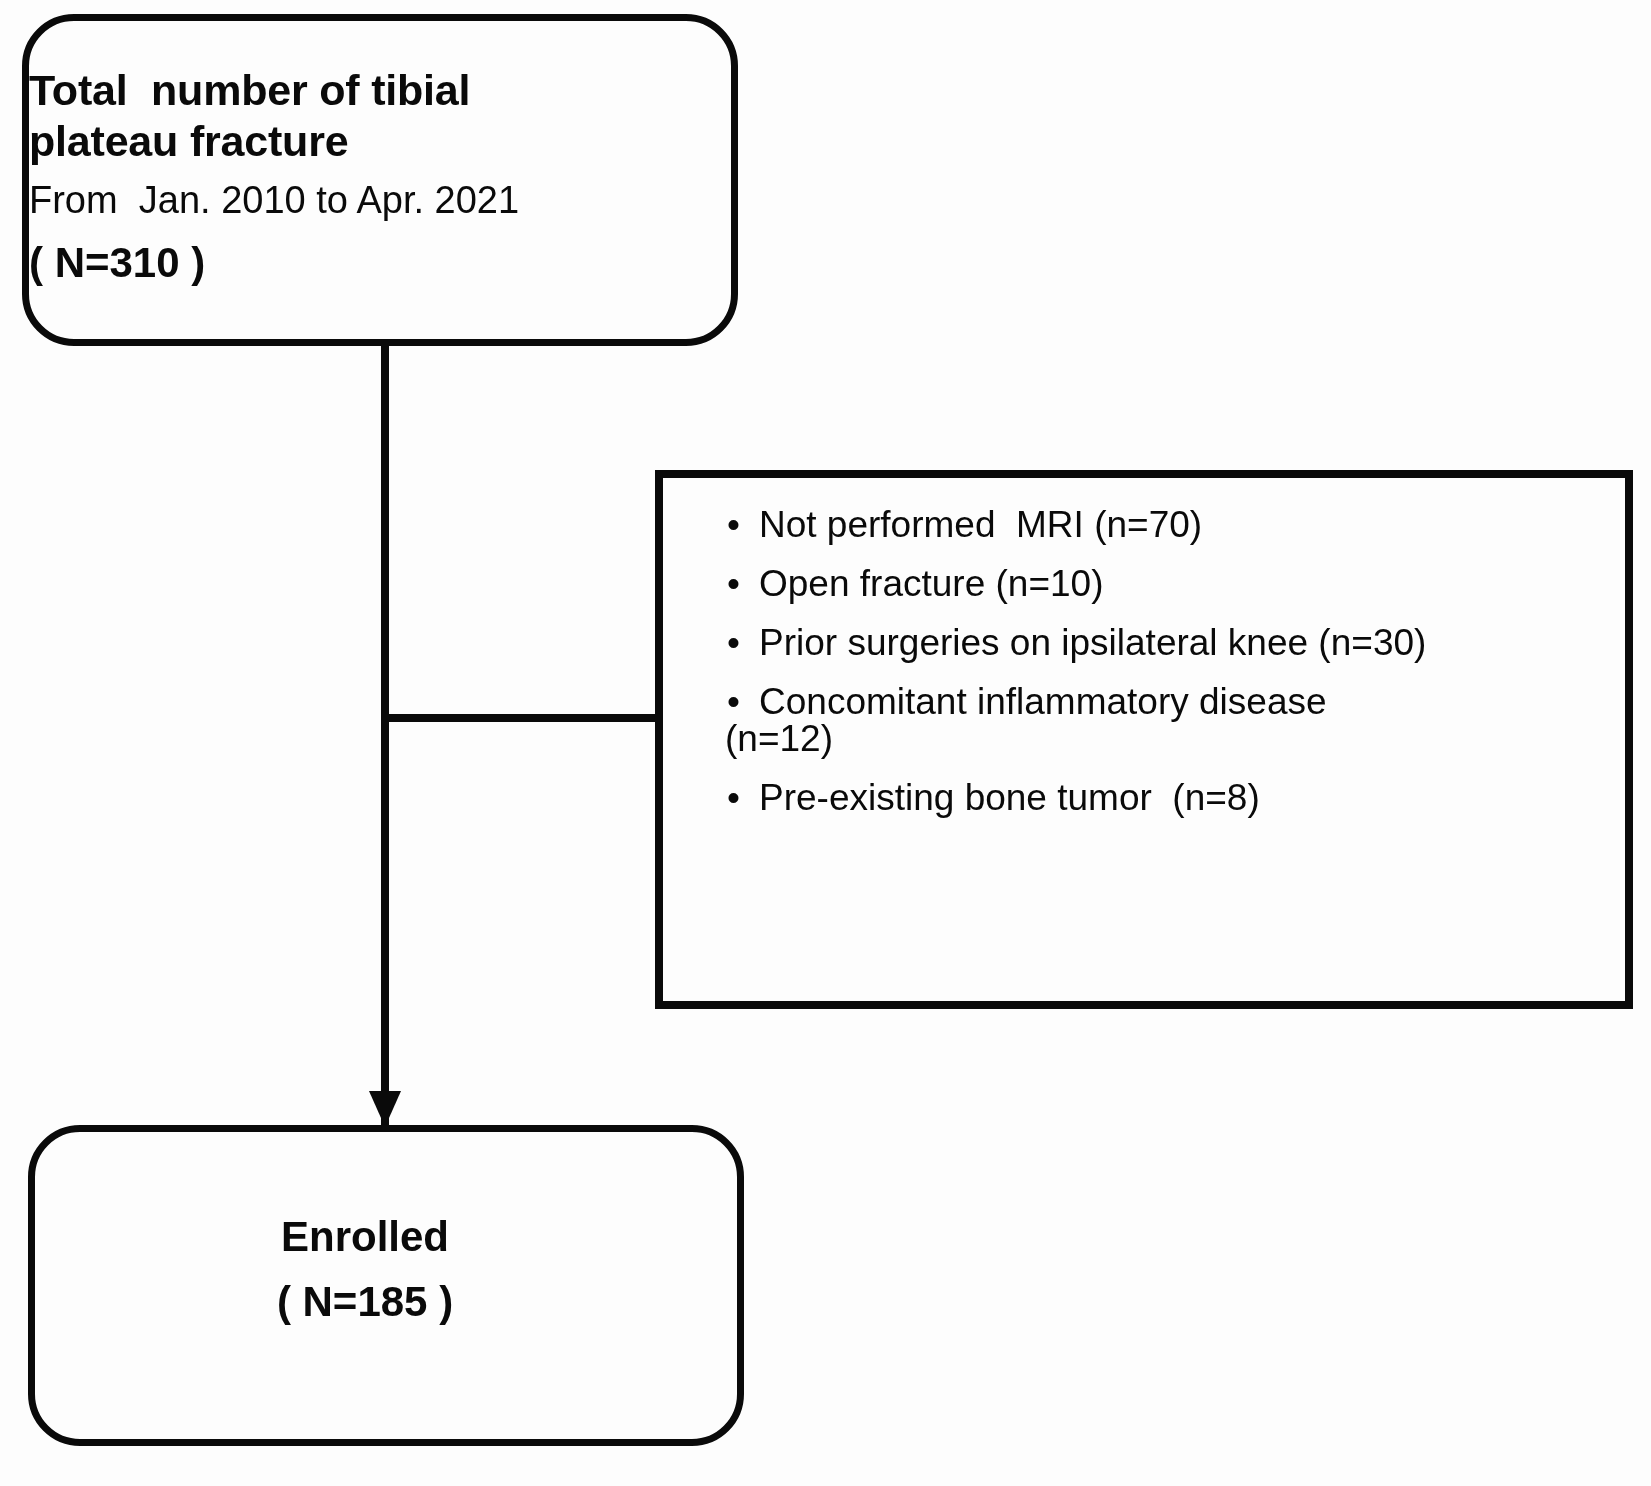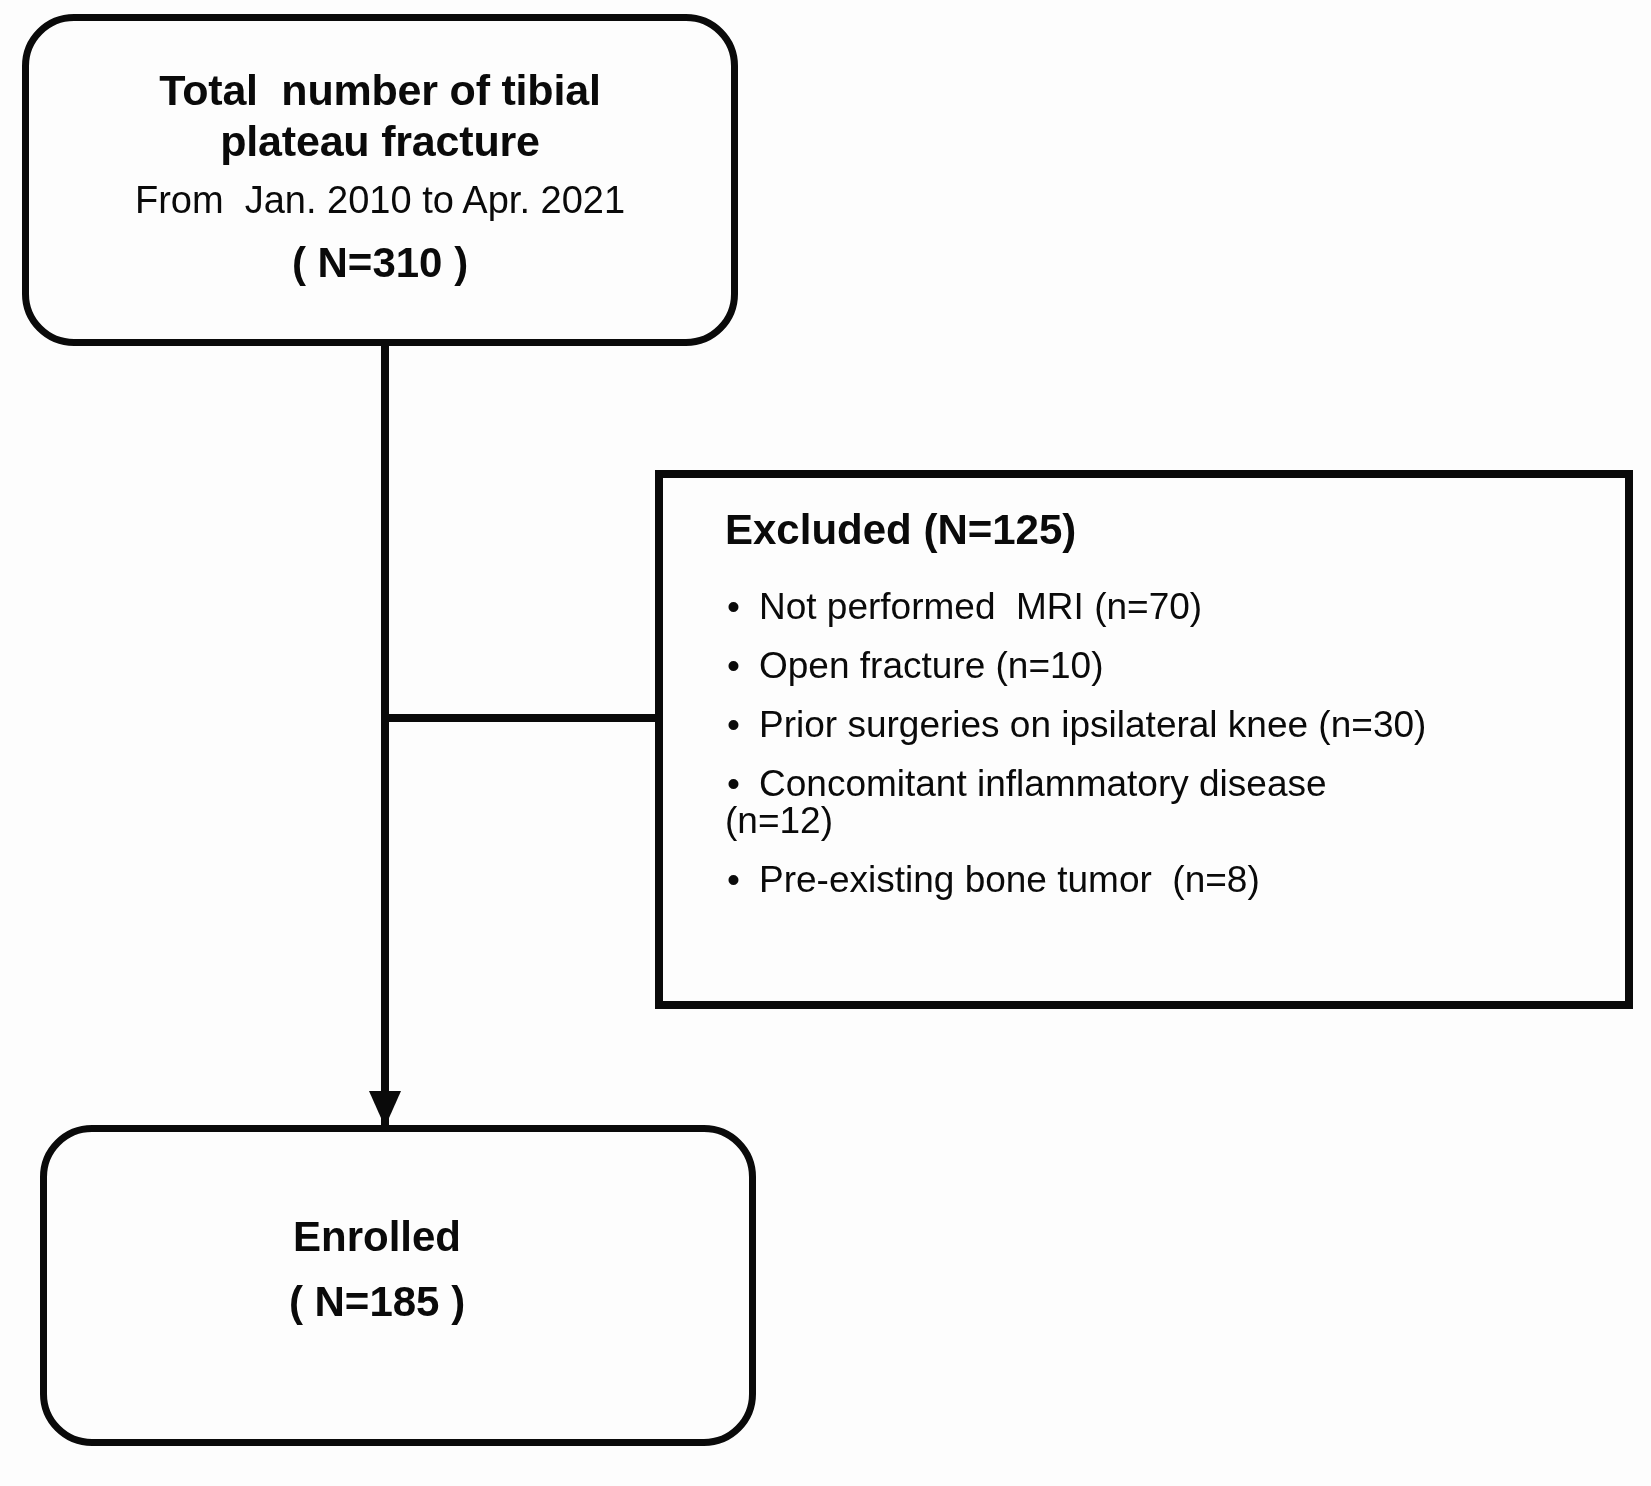--- a/index.html
+++ b/index.html
@@ -38,33 +38,33 @@
     width: 716px;
     height: 332px;
   }
   #box-excluded {
     left: 655px;
     top: 470px;
     width: 978px;
     height: 539px;
   }
   #box-enrolled {
-    left: 40px;
+    left: 28px;
     top: 1125px;
     width: 716px;
     height: 321px;
   }
 
   
   .total-inner {
     position: absolute;
     left: 0;
     right: 0;
     top: 44px;
-    text-align: center;
+    text-align: left;
     line-height: 1.18;
   }
   .total-title {
     font-size: 43px;
     font-weight: bold;
     letter-spacing: -0.2px;
     white-space: pre;
   }
   .total-sub {
     font-size: 38px;
@@ -177,21 +177,20 @@
       <div class="total-count">( N=310 )</div>
     </div>
   </div>
 
   <div class="conn" id="conn-vertical"></div>
   <div class="conn" id="conn-horizontal"></div>
   <div id="arrow-head"></div>
 
   <div class="node-box square" id="box-excluded">
     <div class="excluded-inner">
-      <div class="excluded-heading">Excluded (N=125)</div>
       <ul class="excluded-list" id="excluded-list">
           <li><span class="bullet-dot">•</span><span>Not performed  MRI (n=70)</span></li>
           <li><span class="bullet-dot">•</span><span>Open fracture (n=10)</span></li>
           <li><span class="bullet-dot">•</span><span>Prior surgeries on ipsilateral knee (n=30)</span></li>
           <li><span class="bullet-dot">•</span><span>Concomitant inflammatory disease</span><span class="cont-line">(n=12)</span></li>
           <li><span class="bullet-dot">•</span><span>Pre-existing bone tumor  (n=8)</span></li>
         </ul>
     </div>
   </div>
 

